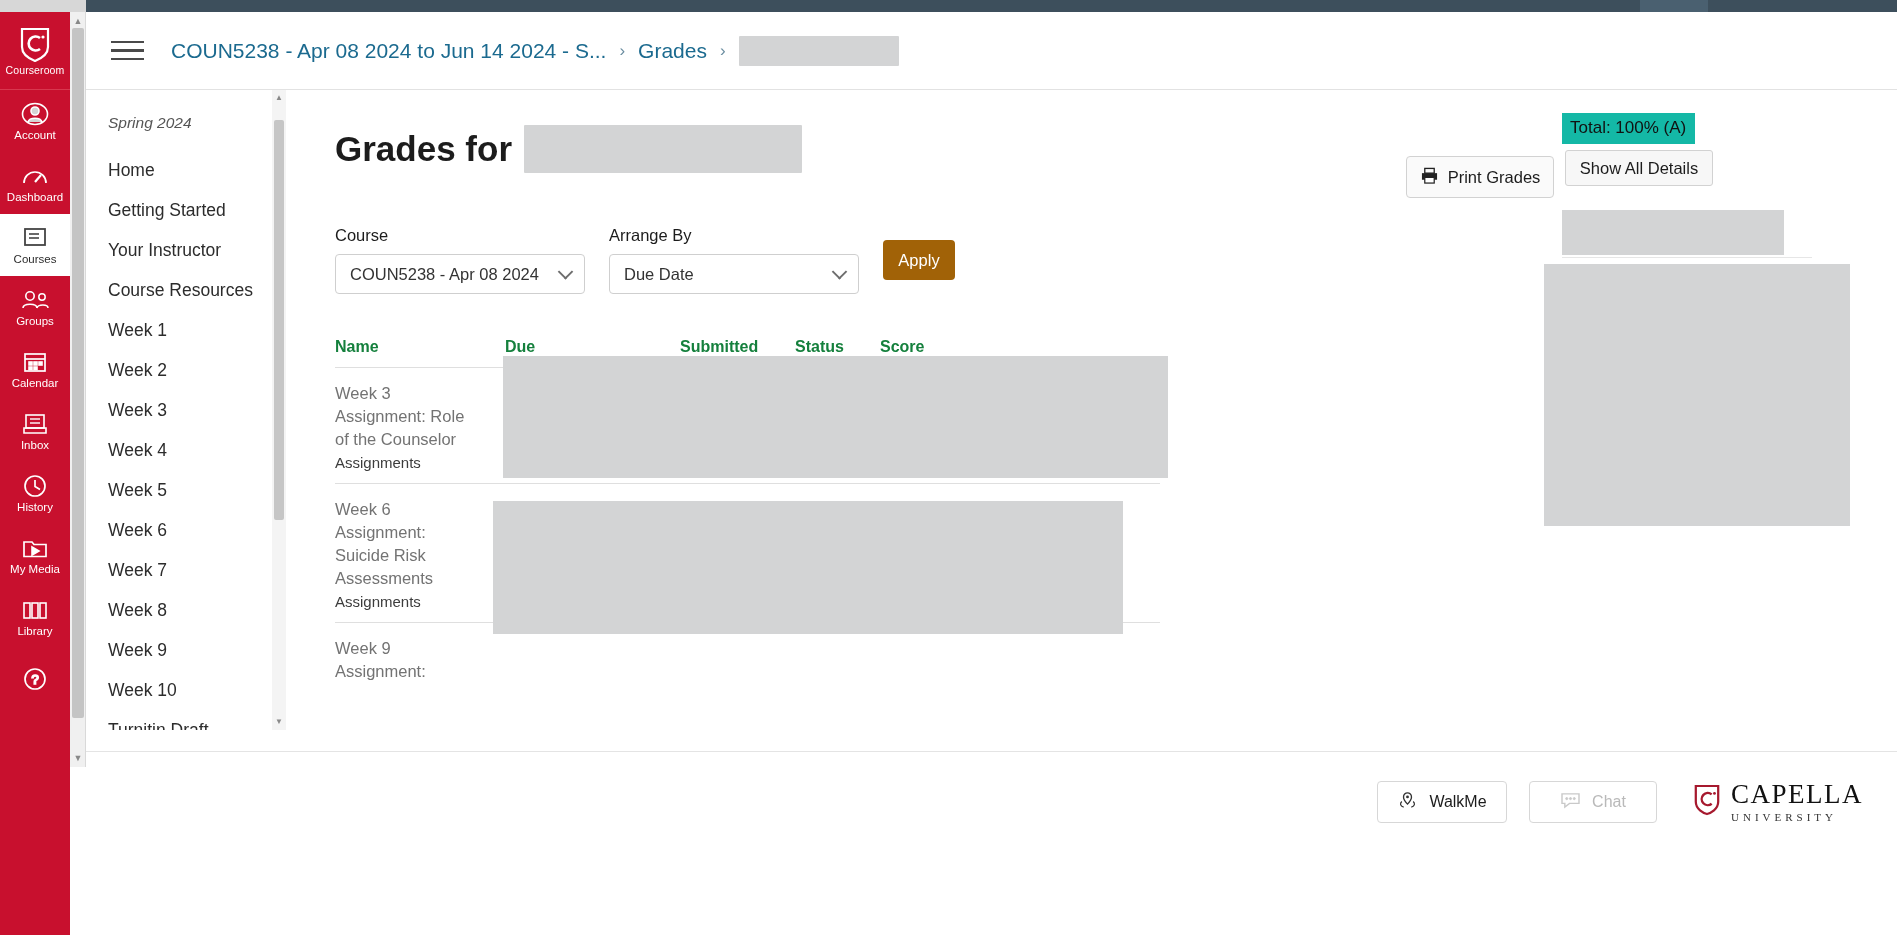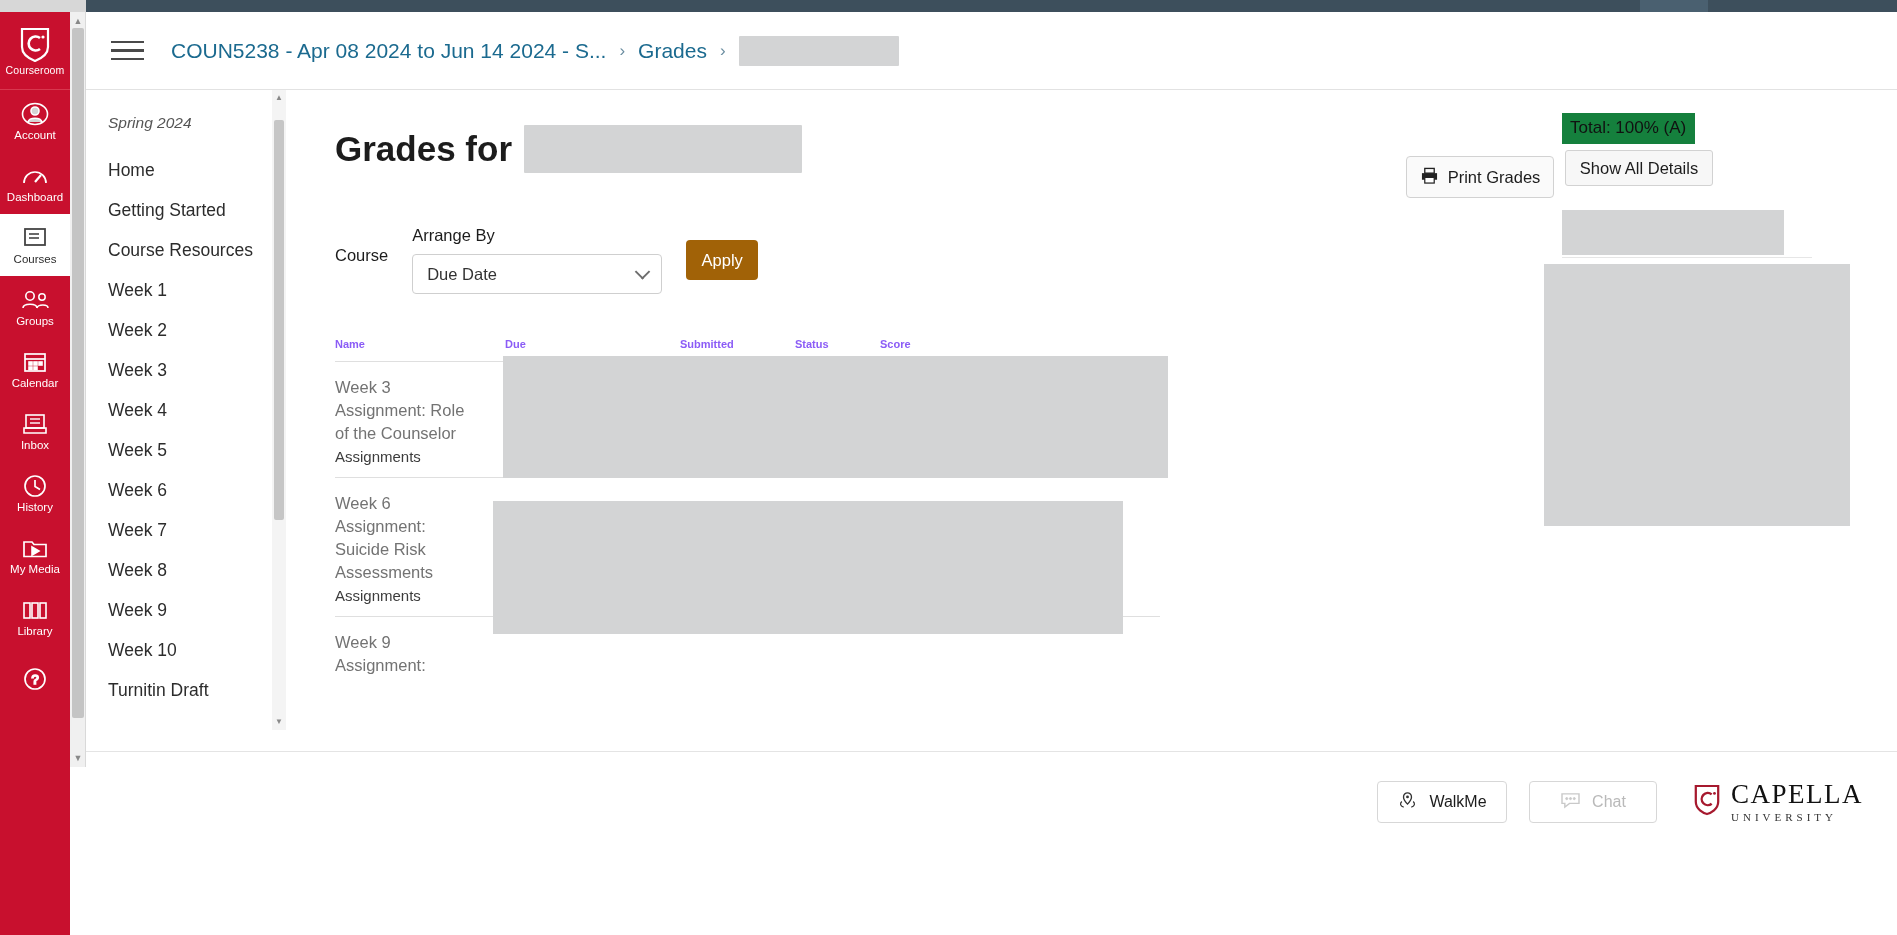--- a/index.html
+++ b/index.html
@@ -197,21 +197,21 @@
   .apply-btn {
     height: 40px; min-width: 72px; border: none; border-radius: 4px;
     background: #a16207; color: #ffffff;
     font-size: 16.5px; font-family: "Liberation Sans", sans-serif;
     cursor: pointer;
   }
 
   
   .grade-table { margin-top: 44px; width: 825px; position: relative; }
   .gt-head {
-    display: flex; font-size: 11px; font-weight: bold; color: #8b5cf6;
+    display: flex; font-size: 16px; font-weight: bold; color: #15803d;
     padding-bottom: 11px;
   }
   .gt-head .c-name { width: 170px; }
   .gt-head .c-due { width: 175px; }
   .gt-head .c-sub { width: 115px; }
   .gt-head .c-status { width: 85px; }
   .gt-head .c-score { width: 90px; }
 
   .gt-row {
     display: flex; border-top: 1px solid #dfdfdf;
@@ -243,21 +243,21 @@
     width: 148px; height: 42px;
     border: 1px solid #d2d2d2; border-radius: 4px;
     background: #fafafa;
     display: flex; align-items: center; justify-content: center; gap: 9px;
     font-size: 16.5px; color: #1c1c1c; cursor: pointer;
   }
   .total-wrap {
     position: absolute; left: 136px; top: 23px;
   }
   .total-hl {
-    background: #15803d; display: inline-block;
+    background: #14b8a6; display: inline-block;
     padding: 5px 9px 6px 8px;
     font-size: 17px; color: #111;
   }
   .show-details {
     position: absolute; left: 139px; top: 60px;
     width: 148px; height: 36px;
     border: 1px solid #d2d2d2; border-radius: 3px;
     background: #f7f7f7;
     display: flex; align-items: center; justify-content: center;
     font-size: 16.5px; color: #1c1c1c; cursor: pointer;
@@ -457,20 +457,21 @@
     <span class="crumb-sep">›</span>
     <span class="crumb link">Grades</span>
     <span class="crumb-sep">›</span>
     <span class="redact crumb-redact"></span>
   </div>
 
   <aside class="course-nav">
     <div class="term">Spring 2024</div>
     <a class="nav-link">Home</a>
     <a class="nav-link">Getting Started</a>
+    <a class="nav-link">Your Instructor</a>
     <a class="nav-link">Course Resources</a>
     <a class="nav-link">Week 1</a>
     <a class="nav-link">Week 2</a>
     <a class="nav-link">Week 3</a>
     <a class="nav-link">Week 4</a>
     <a class="nav-link">Week 5</a>
     <a class="nav-link">Week 6</a>
     <a class="nav-link">Week 7</a>
     <a class="nav-link">Week 8</a>
     <a class="nav-link">Week 9</a>
@@ -487,20 +488,24 @@
   <main class="main">
 
     <div class="page-title-row">
       <h1 class="page-title">Grades for</h1>
       <span class="redact title-redact"></span>
     </div>
 
     <div class="filters">
       <div>
         <label class="field-label">Course</label>
+        <div class="select course">
+          <span>COUN5238 - Apr 08 2024</span>
+          <span class="chev"></span>
+        </div>
       </div>
 
       <div>
         <label class="field-label">Arrange By</label>
         <div class="select arrange">
           <span>Due Date</span>
           <span class="chev"></span>
         </div>
       </div>
 

